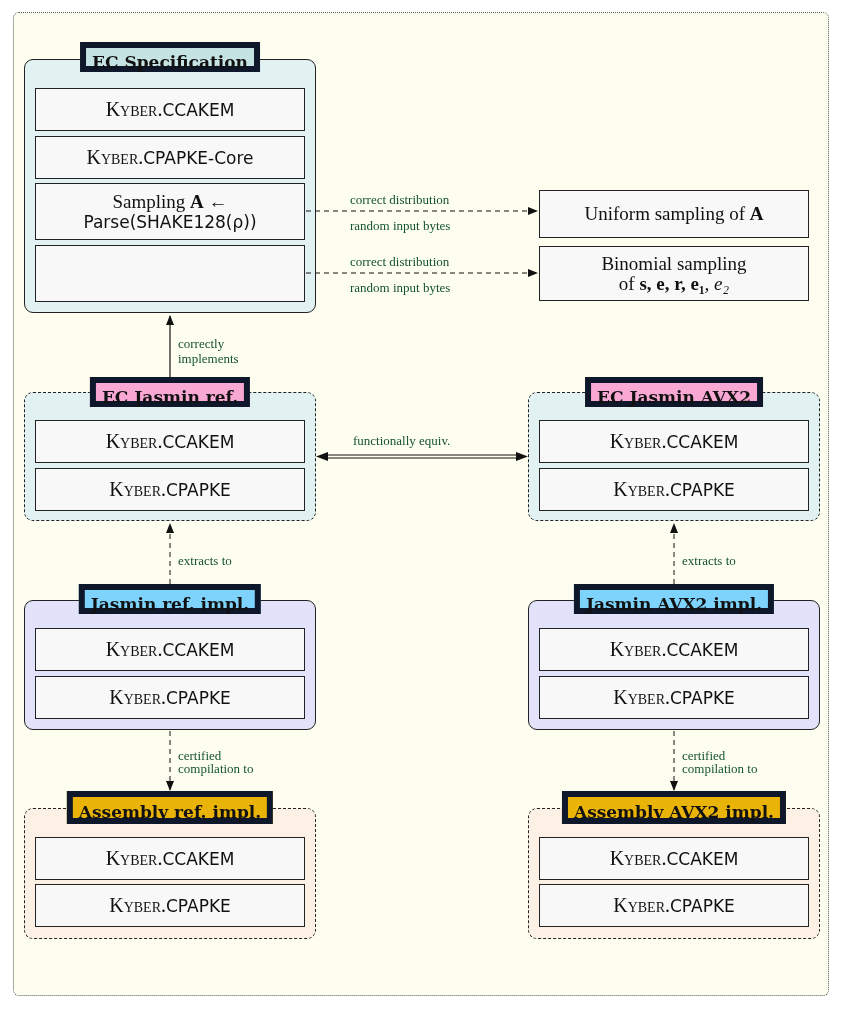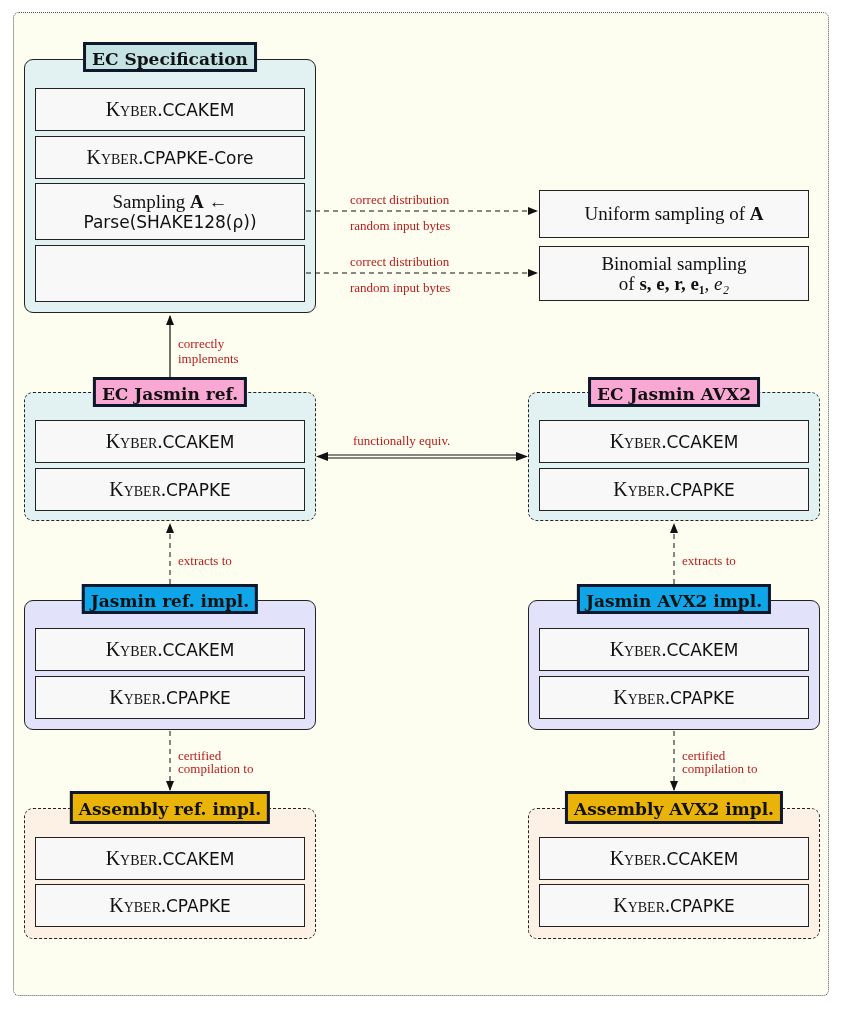--- a/index.html
+++ b/index.html
@@ -21,44 +21,44 @@
     position: absolute; box-sizing: border-box;
     border: 1px solid #222; border-radius: 9px;
   }
   .group.dashed { border-style: dashed; }
   .g-spec { background: #e2f1f1; }
   .g-ecj  { background: #e2f1f1; }
   .g-jas  { background: #e2e2fb; }
   .g-asm  { background: #fdf0e4; }
   .title {
     position: absolute; box-sizing: border-box;
-    border: 3px solid #0f172a;
+    border: 6px solid #0f172a;
     font-family: "DejaVu Serif", serif; font-weight: bold;
     font-size: 17px; text-align: center; white-space: nowrap;
     line-height: 28px; height: 30px; padding: 0 6px;
     transform: translateX(-50%);
   }
   .t-spec { background: #c6e3e3; }
   .t-ecj  { background: #f9a8d4; }
-  .t-jas  { background: #0ea5e9; }
+  .t-jas  { background: #7dd3fc; }
   .t-asm  { background: #eab308; }
   .item {
     position: absolute; box-sizing: border-box;
     background: #f8f8f8; border: 1px solid #222;
     display: flex; flex-direction: column; justify-content: center; align-items: center;
     text-align: center; font-size: 18px; line-height: 20px;
   }
   .sc { font-family: "Liberation Serif", serif; font-variant: small-caps; font-size: 20px; margin-top: 35px; }
   .sf { font-family: "DejaVu Sans", sans-serif; font-size: 17px; }
   .math { font-family: "Liberation Serif", serif; font-style: italic; }
   .bold-math { font-family: "Liberation Serif", serif; font-weight: bold; }
   .rm { font-family: "Liberation Serif", serif; font-size: 19px; }
   .label {
     position: absolute; font-family: "Liberation Serif", serif; font-size: 13px;
-    line-height: 14px; white-space: nowrap; color: #b91c1c;
+    line-height: 14px; white-space: nowrap; color: #14532d;
   }
   svg.arrows { position: absolute; left: 0; top: 0; }
 </style>
 </head>
 <body>
 
 <div class="canvas"></div>
 
 <div class="group g-spec" style="left:24px;top:59px;width:292px;height:254px;"></div>
 <div class="title t-spec" style="left:170px;top:42px;">EC Specification</div>

